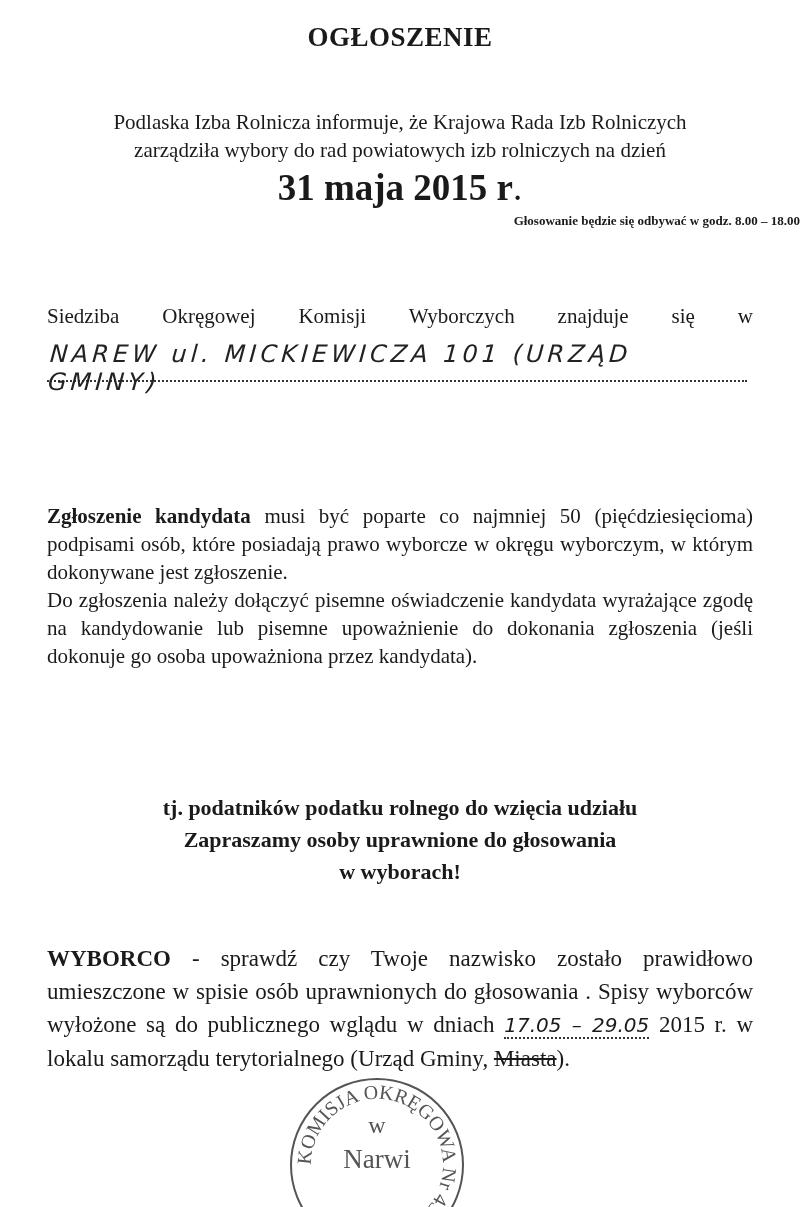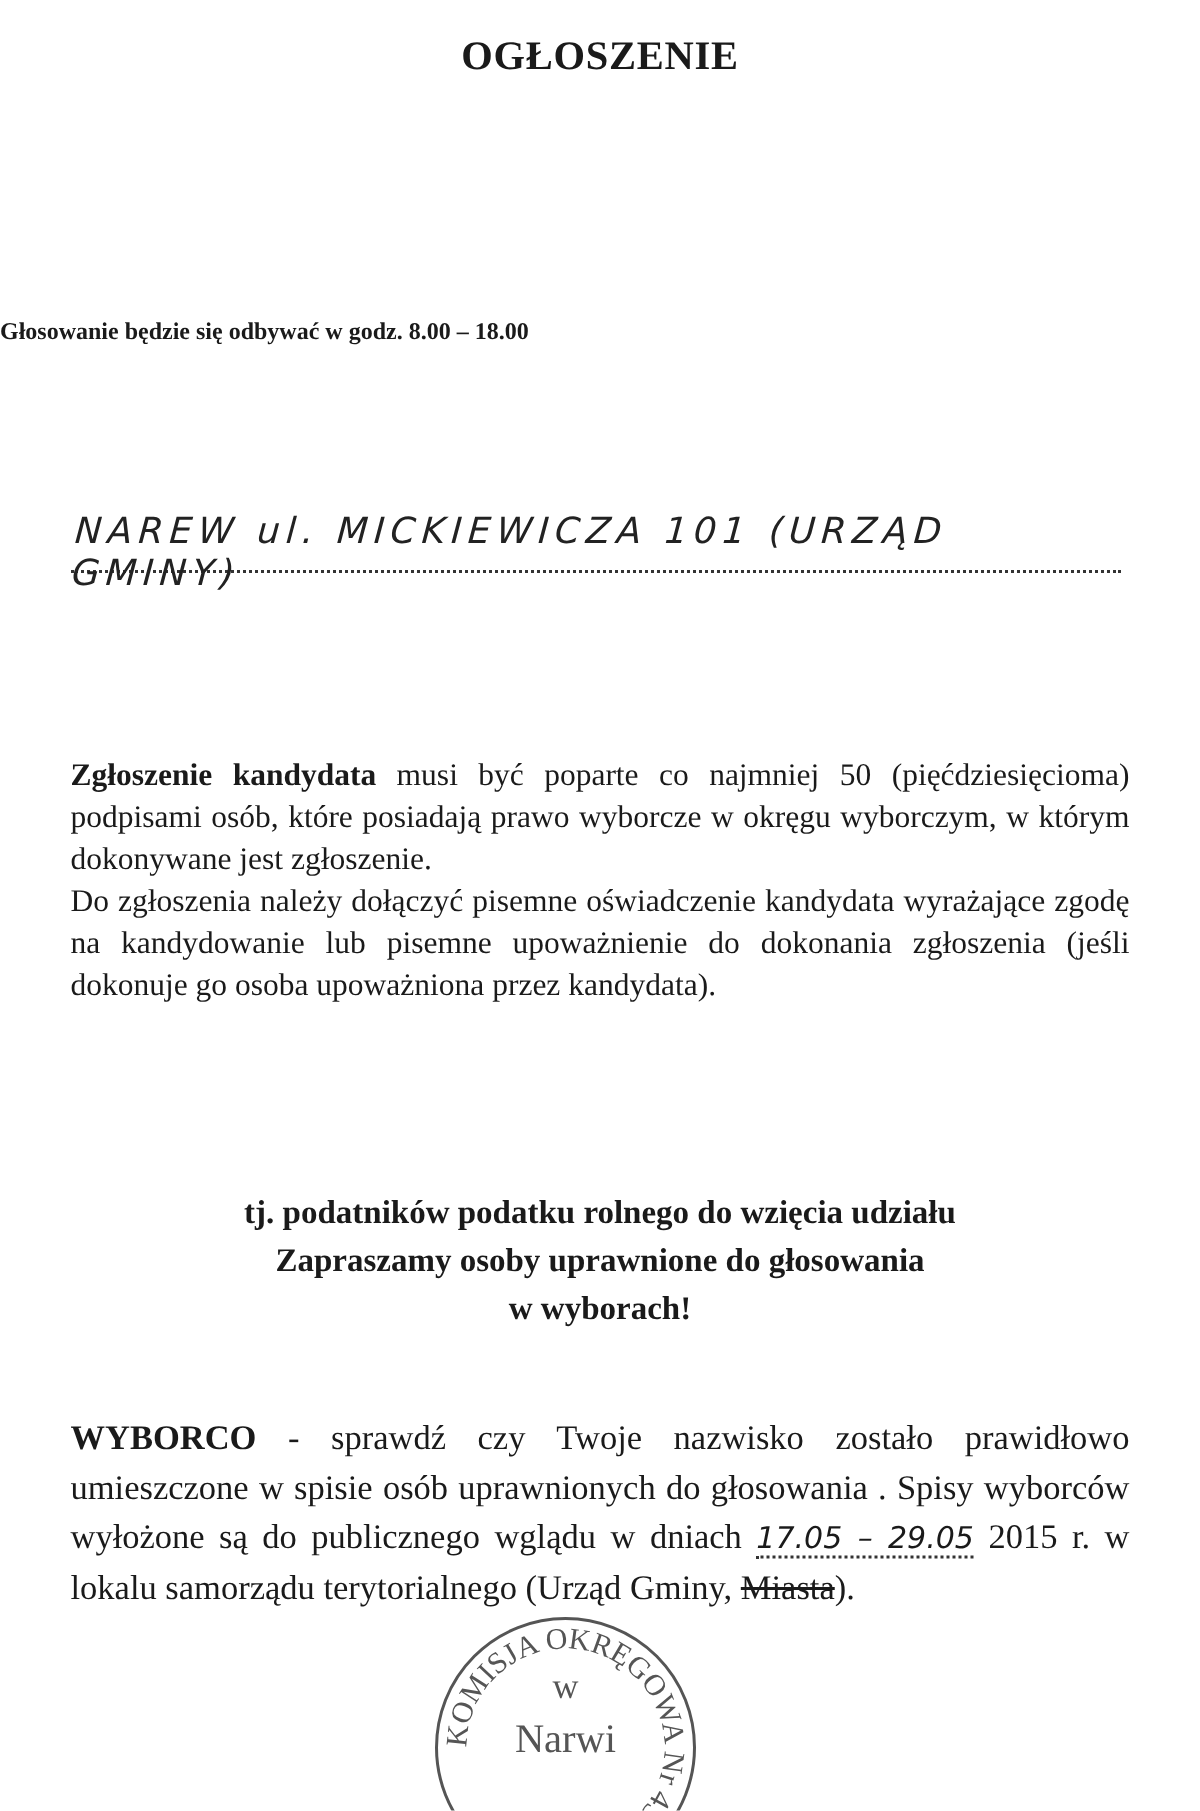--- a/index.html
+++ b/index.html
@@ -18,22 +18,22 @@
     .intro {
       position: absolute; top: 108px; left: 0; width: 800px; text-align: center;
       font-size: 21px; line-height: 28px;
     }
     .date {
       position: absolute; top: 166px; left: 0; width: 800px; text-align: center;
       font-size: 37px; font-weight: bold;
     }
     .date .dot { font-weight: normal; }
     .hours {
-      position: absolute; top: 213px; left: 0; width: 800px; text-align: left;
-      font-size: 16px; font-weight: bold;
+      position: absolute; top: 213px; left: 0; width: 800px; text-align: right;
+      font-size: 13px; font-weight: bold;
     }
     .para {
       position: absolute; left: 47px; width: 706px;
       font-size: 21px; line-height: 28px; text-align: justify;
     }
     .justify-line { text-align-last: justify; }
     .p-seat { top: 302px; }
     .handwritten-line {
       position: absolute; left: 47px; top: 340px; width: 700px; height: 40px;
       border-bottom: 2px dotted #333;
@@ -71,24 +71,30 @@
     }
     .stamp-ring text { font-family: "Liberation Serif", serif; font-size: 20px; fill: #555; }
   </style>
 </head>
 <body>
 
 <div class="page">
 
   <div class="title">OGŁOSZENIE</div>
 
+  <div class="intro">
+    <div>Podlaska Izba Rolnicza informuje, że Krajowa Rada Izb Rolniczych</div>
+    <div>zarządziła wybory do rad powiatowych izb rolniczych na dzień</div>
+  </div>
 
+  <div class="date"><span>31 maja 2015 r</span><span class="dot">.</span></div>
 
   <div class="hours">Głosowanie będzie się odbywać w godz. 8.00 – 18.00</div>
 
+  <div class="para p-seat justify-line">Siedziba Okręgowej Komisji Wyborczych znajduje się w</div>
 
   <div class="handwritten-line">
     <span class="hand hand-address">NAREW ul. MICKIEWICZA 101 (URZĄD GMINY)</span>
   </div>
 
 
   <div class="para p-candidate">
     <div><b>Zgłoszenie kandydata</b><span> musi być poparte co najmniej 50 (pięćdziesięcioma) podpisami osób, które posiadają prawo wyborcze w okręgu wyborczym, w którym dokonywane jest zgłoszenie.</span></div>
     <div>Do zgłoszenia należy dołączyć pisemne oświadczenie kandydata wyrażające zgodę na kandydowanie lub pisemne upoważnienie do dokonania zgłoszenia (jeśli dokonuje go osoba upoważniona przez kandydata).</div>
   </div>

